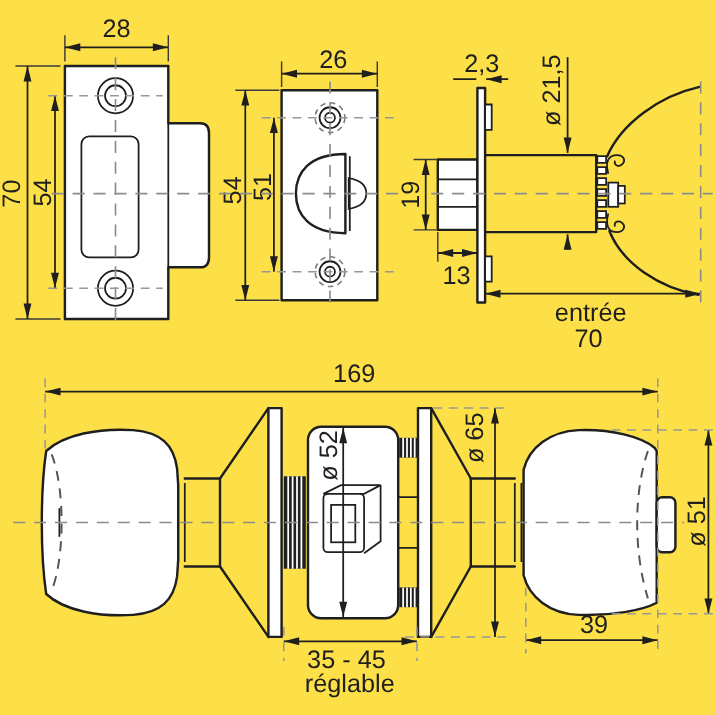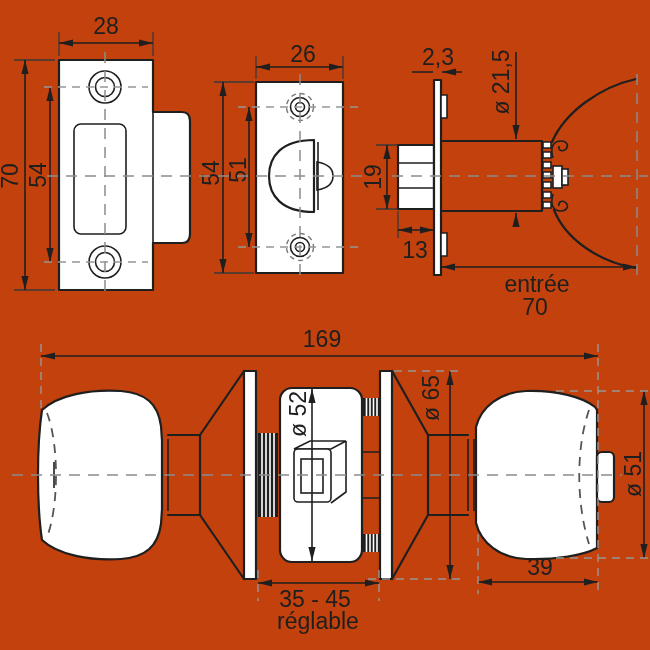--- a/index.html
+++ b/index.html
@@ -1,16 +1,16 @@
 <!DOCTYPE html>
 <html><head>
 <meta charset="utf-8">
 <style>
   html,body{margin:0;padding:0;background:#ffffff;}
-  .page{position:relative;width:650px;height:650px;background:#c2410c;overflow:hidden;}
+  .page{position:relative;width:650px;height:650px;background:#fde047;overflow:hidden;}
   svg text{font-family:"Liberation Sans",sans-serif;font-size:23px;fill:#1f1f1f;}
   .ol{fill:#ffffff;stroke:#1f1f1f;stroke-width:2.2;stroke-linejoin:round;}
   .oln{fill:none;stroke:#1f1f1f;stroke-width:2.2;stroke-linejoin:round;stroke-linecap:round;}
   .thin{fill:none;stroke:#1f1f1f;stroke-width:1.6;}
   .thinw{fill:#ffffff;stroke:#1f1f1f;stroke-width:1.6;}
   .dim{fill:none;stroke:#1f1f1f;stroke-width:1.6;}
   .ext{fill:none;stroke:#3a3a3a;stroke-width:1.3;}
   .cl{fill:none;stroke:#8c8c8c;stroke-width:1.5;stroke-dasharray:11 8;}
   .dashext{fill:none;stroke:#979797;stroke-width:1.4;stroke-dasharray:8 6;}
   .face{fill:none;stroke:#555555;stroke-width:1.8;stroke-dasharray:9 7;}

